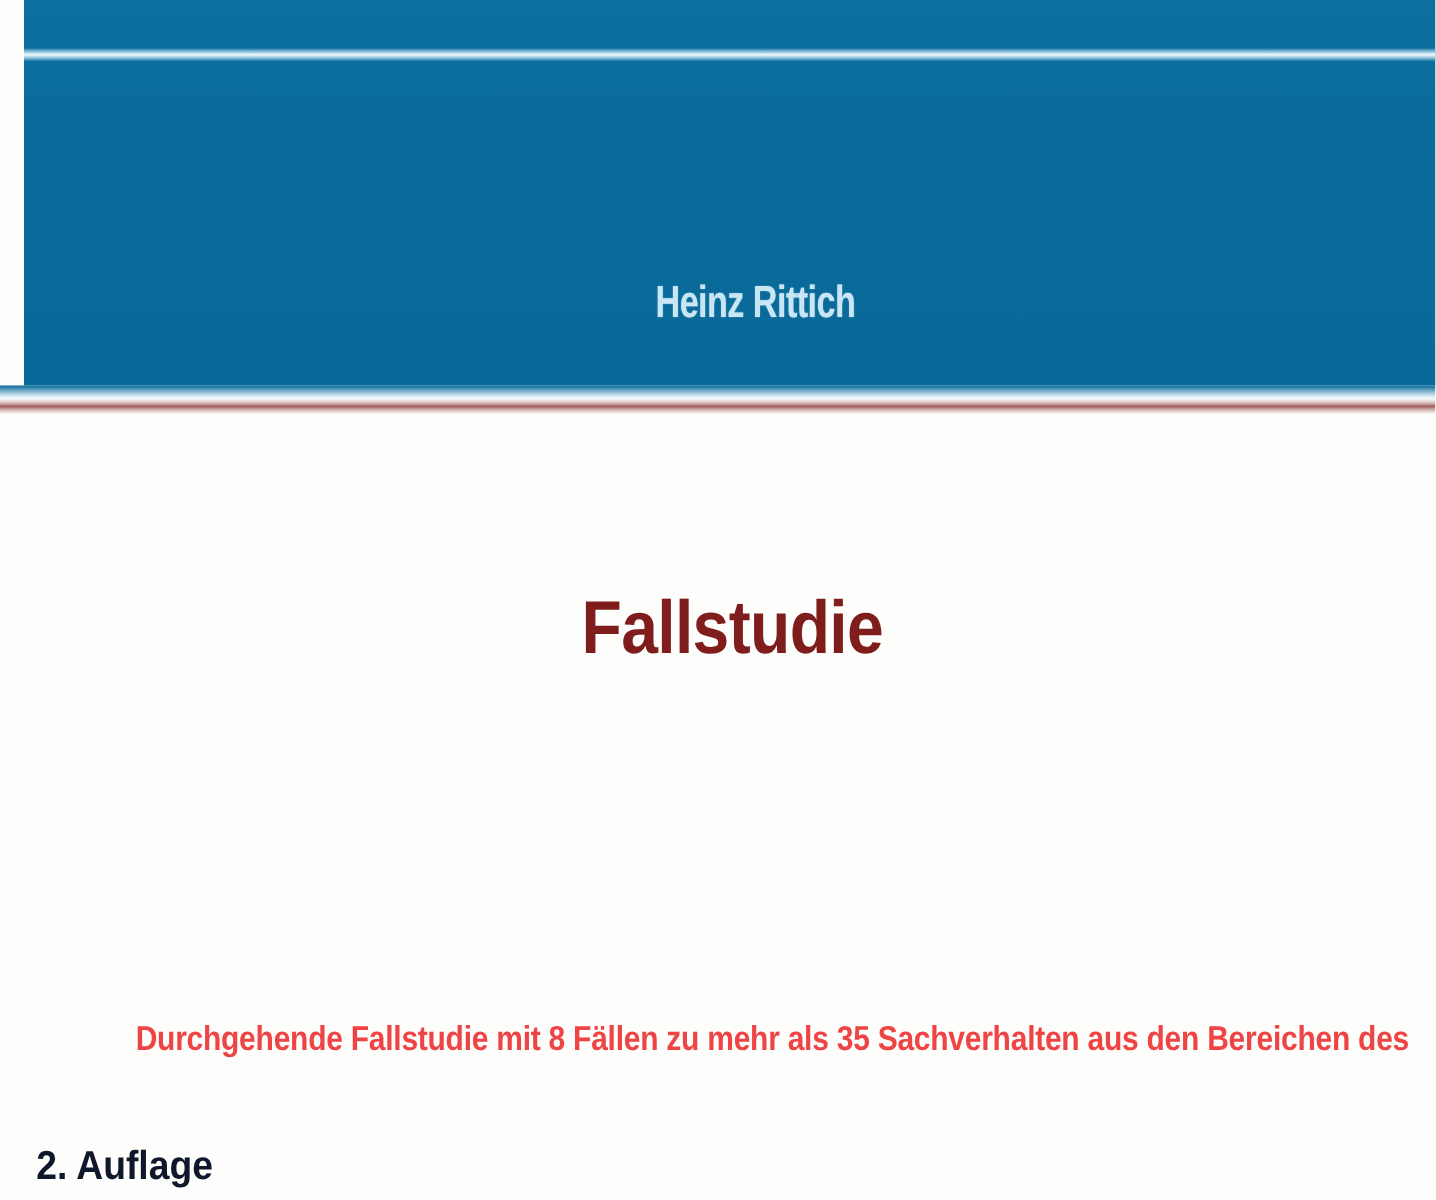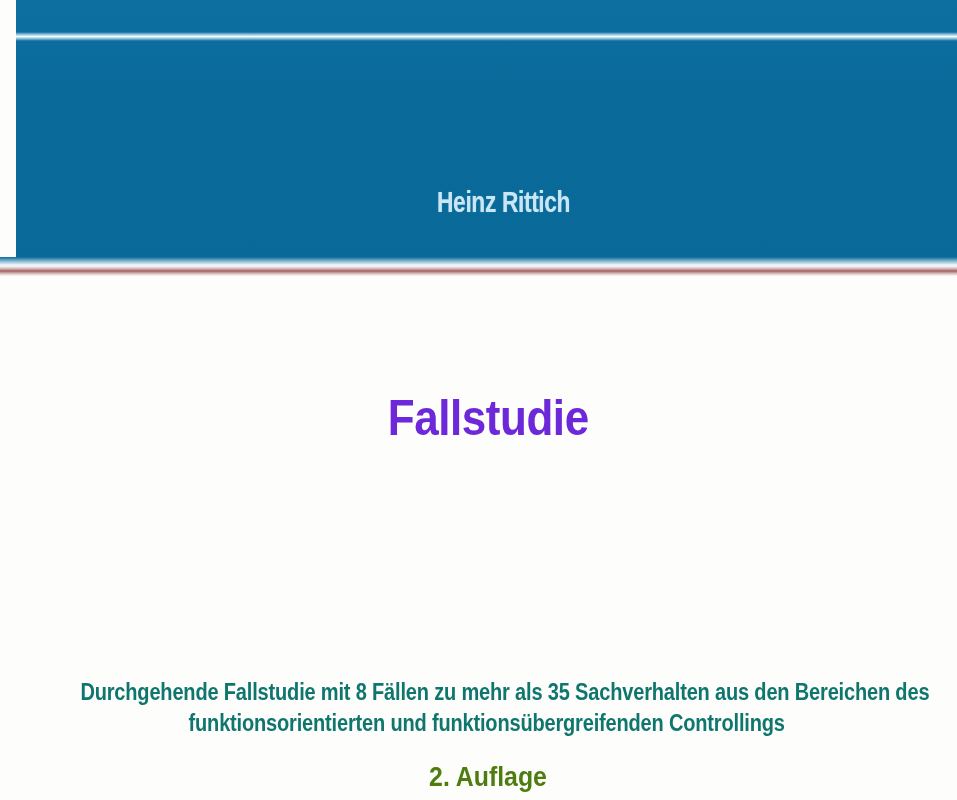--- a/index.html
+++ b/index.html
@@ -82,62 +82,60 @@
 
   
   .title-block {
     position: absolute;
     top: 391px; left: 0;
     width: 100%;
     padding-left: 19px;
     box-sizing: border-box;
     text-align: center;
     line-height: 54px;
-    color: #6d28d9;
+    color: #7f1d1d;
   }
   .title-line { white-space: nowrap; }
   .title-line > span {
     display: inline-block;
     font-size: 50px;
     letter-spacing: -0.5px;
     transform: scaleX(0.88);
     transform-origin: center;
     white-space: nowrap;
   }
 
   
   .subtitle-block {
     position: absolute;
     top: 678px; left: 0;
     width: 100%;
-    padding-left: 17px;
+    padding-left: 27px;
     box-sizing: border-box;
-    text-align: center;
     line-height: 28px;
-    color: #0f766e;
+    color: #ef4444;
   }
   .subtitle-line > span {
     display: inline-block;
     font-size: 23px;
     letter-spacing: -0.2px;
     transform: scaleX(0.87);
     transform-origin: center;
     white-space: nowrap;
   }
 
   
   .edition-row {
     position: absolute;
     top: 762px; left: 0;
     width: 100%;
     padding-left: 19px;
     box-sizing: border-box;
-    text-align: center;
     line-height: 30px;
-    color: #4d7c0f;
+    color: #0f172a;
   }
   .edition-row > span {
     display: inline-block;
     font-size: 27px;
     transform: scaleX(0.92);
     transform-origin: center;
     white-space: nowrap;
   }
 </style>
 </head>
@@ -158,22 +156,19 @@
   <div class="title-block">
     <div class="title-line">
       <span>Fallstudie</span>
     </div>
   </div>
 
   <div class="subtitle-block">
     <div class="subtitle-line">
       <span>Durchgehende Fallstudie mit 8 Fällen zu mehr als 35 Sachverhalten aus den Bereichen des</span>
     </div>
-    <div class="subtitle-line">
-      <span>funktionsorientierten und funktionsübergreifenden Controllings</span>
-    </div>
   </div>
 
   <div class="edition-row">
     <span>2. Auflage</span>
   </div>
 
 </div>
 
 </body></html>

